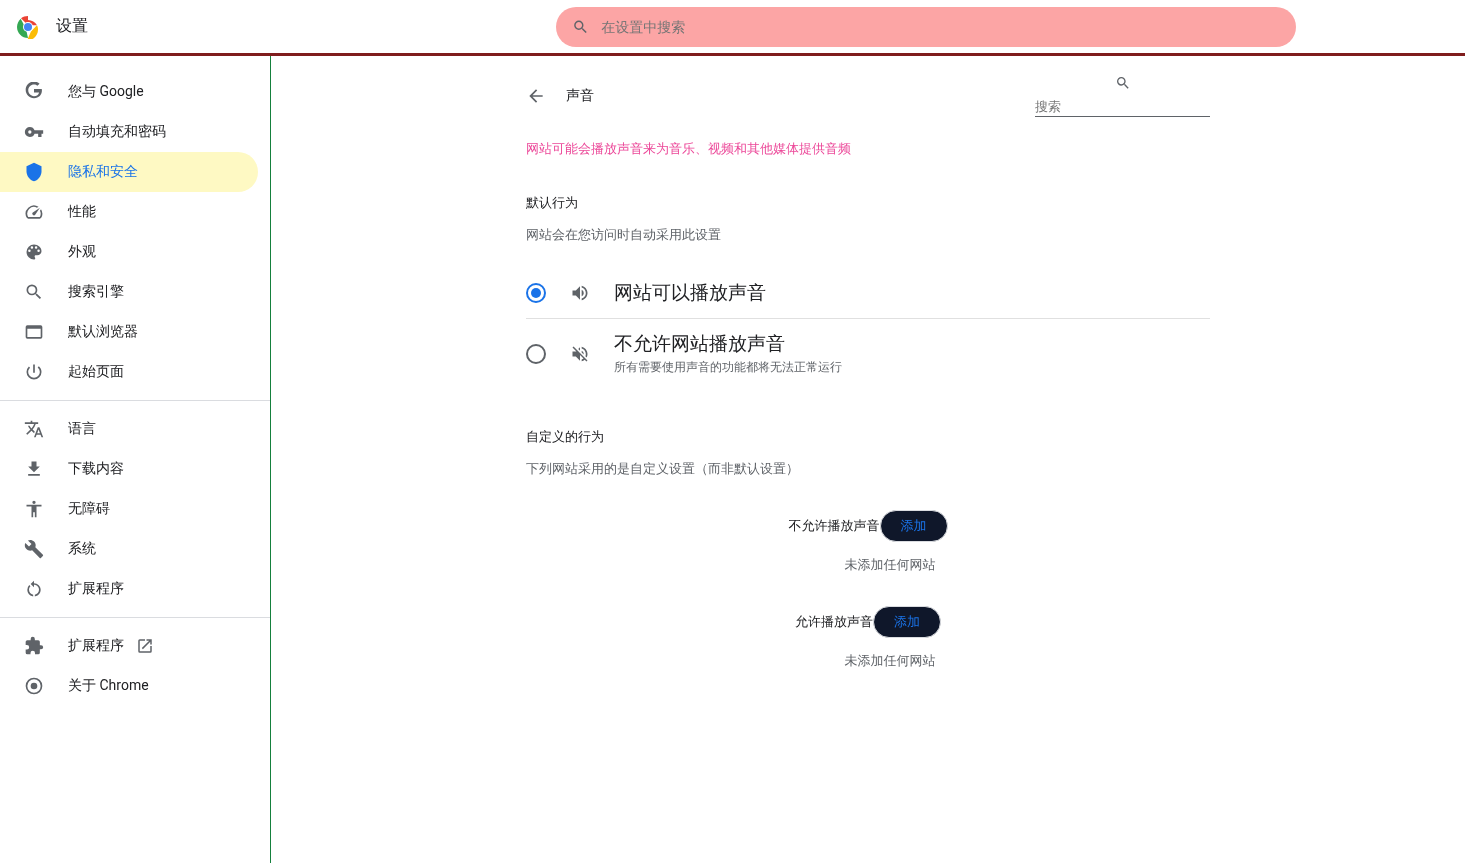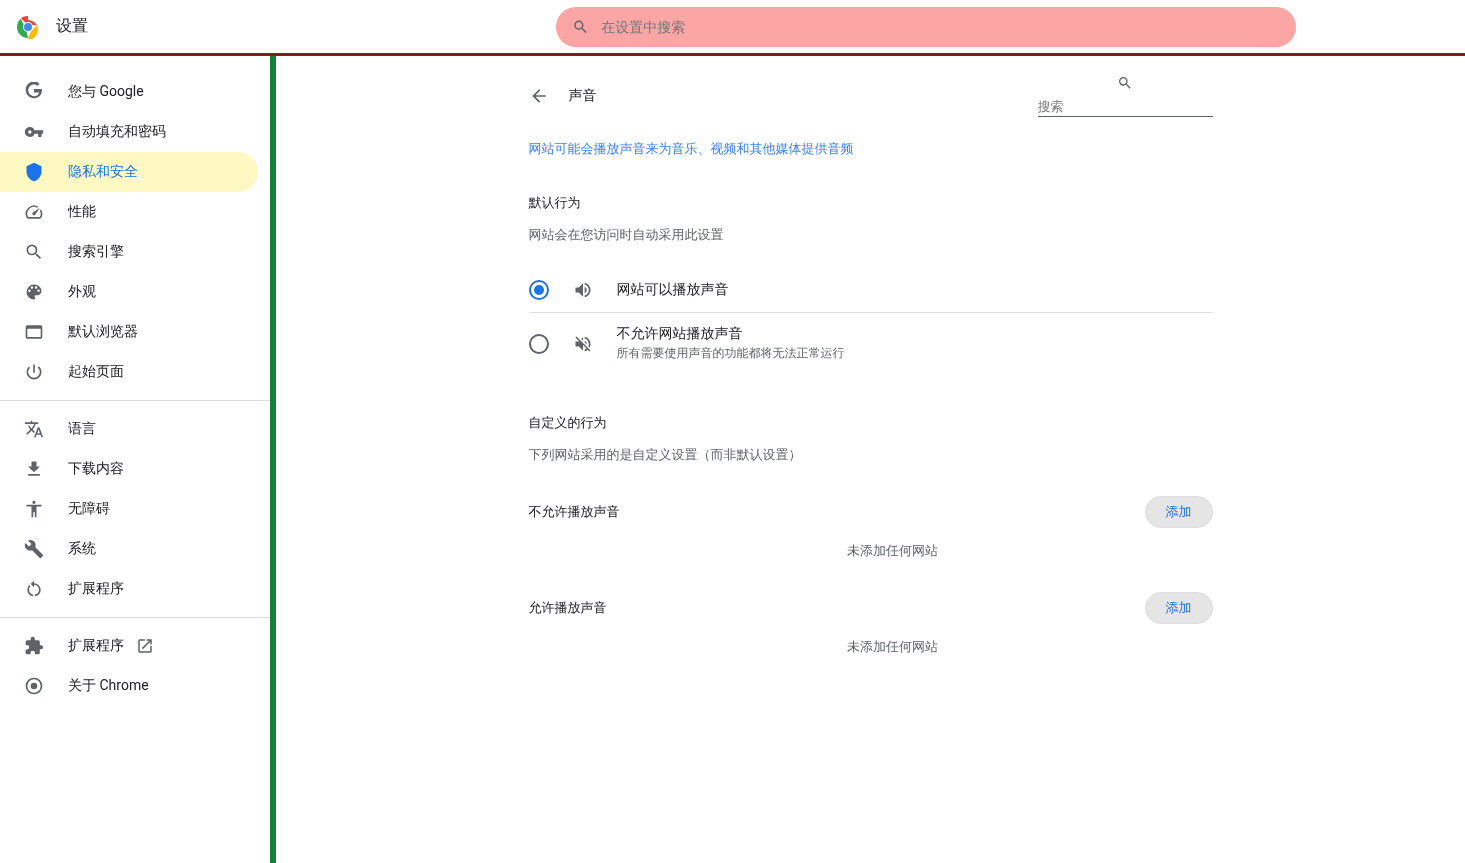--- a/index.html
+++ b/index.html
@@ -105,21 +105,21 @@
       background: #dadce0;
       margin: 8px 0;
     }
     .external-icon {
       width: 18px;
       height: 18px;
       fill: #5f6368;
     }
     .main {
       flex: 1;
-      border-left: 6px solid #15803d;
+      border-left: 1px solid #15803d;
       display: flex;
       justify-content: center;
       overflow-y: auto;
       padding-bottom: 64px;
     }
     .main-content {
       width: 684px;
       padding-top: 20px;
     }
     .sub-header {
@@ -161,21 +161,21 @@
     }
     .page-search input {
       border: none;
       outline: none;
       font-size: 13px;
       color: #5f6368;
       width: 100%;
     }
     .desc {
       font-size: 13px;
-      color: #3b82f6;
+      color: #ec4899;
       margin-bottom: 36px;
     }
     .section-title {
       font-size: 13px;
       color: #202124;
       font-weight: 500;
       margin-bottom: 14px;
     }
     .section-sub {
       font-size: 13px;
@@ -216,45 +216,45 @@
       height: 20px;
       fill: #5f6368;
       flex-shrink: 0;
     }
     .option-text {
       display: flex;
       flex-direction: column;
       gap: 2px;
     }
     .option-label {
-      font-size: 14px;
+      font-size: 19px;
       color: #202124;
     }
     .option-sub {
       font-size: 12px;
       color: #5f6368;
     }
     .spacer {
       height: 40px;
     }
     .list-header {
       display: flex;
       align-items: center;
-      justify-content: space-between;
+      justify-content: center;
       margin-bottom: 14px;
       margin-top: 32px;
     }
     .list-header-title {
       font-size: 13px;
       color: #202124;
     }
     .add-btn {
       border: 1px solid #dadce0;
       color: #1a73e8;
-      background: #e5e5e5;
+      background: #0f172a;
       border-radius: 16px;
       padding: 6px 20px;
       font-size: 13px;
       cursor: pointer;
     }
     .empty-text {
       font-size: 13px;
       color: #5f6368;
       padding-left: 44px;
       margin-bottom: 12px;
@@ -308,29 +308,29 @@
       <span>隐私和安全</span>
     </div>
     <div class="nav-item">
       <svg class="nav-icon" viewBox="0 0 24 24">
           <path d="M20.38 8.57l-1.23 1.85a8 8 0 01-.22 7.58H5.07A8 8 0 0115.58 6.85l1.85-1.23A10 10 0 003.35 19a2 2 0 001.72 1h13.85a2 2 0 001.74-1 10 10 0 00-.27-10.44zM10.59 15.41a2 2 0 002.83 0l5.66-8.49-8.49 5.66a2 2 0 000 2.83z"></path>
         </svg>
       <span>性能</span>
     </div>
     <div class="nav-item">
       <svg class="nav-icon" viewBox="0 0 24 24">
+          <path d="M12 3a9 9 0 000 18c.83 0 1.5-.67 1.5-1.5 0-.39-.15-.74-.39-1.01-.23-.26-.38-.61-.38-.99 0-.83.67-1.5 1.5-1.5H16a5 5 0 005-5c0-4.42-4.03-8-9-8zm-5.5 9a1.5 1.5 0 110-3 1.5 1.5 0 010 3zm3-4a1.5 1.5 0 110-3 1.5 1.5 0 010 3zm5 0a1.5 1.5 0 110-3 1.5 1.5 0 010 3zm3 4a1.5 1.5 0 110-3 1.5 1.5 0 010 3z"></path>
+        </svg>
+      <span>外观</span>
+    </div>
+    <div class="nav-item">
+      <svg class="nav-icon" viewBox="0 0 24 24">
           <path d="M15.5 14h-.79l-.28-.27A6.47 6.47 0 0016 9.5 6.5 6.5 0 109.5 16a6.47 6.47 0 004.23-1.57l.27.28v.79l5 4.99L20.49 19l-4.99-5zm-6 0C7.01 14 5 11.99 5 9.5S7.01 5 9.5 5 14 7.01 14 9.5 11.99 14 9.5 14z"></path>
         </svg>
       <span>搜索引擎</span>
-    </div>
-    <div class="nav-item">
-      <svg class="nav-icon" viewBox="0 0 24 24">
-          <path d="M12 3a9 9 0 000 18c.83 0 1.5-.67 1.5-1.5 0-.39-.15-.74-.39-1.01-.23-.26-.38-.61-.38-.99 0-.83.67-1.5 1.5-1.5H16a5 5 0 005-5c0-4.42-4.03-8-9-8zm-5.5 9a1.5 1.5 0 110-3 1.5 1.5 0 010 3zm3-4a1.5 1.5 0 110-3 1.5 1.5 0 010 3zm5 0a1.5 1.5 0 110-3 1.5 1.5 0 010 3zm3 4a1.5 1.5 0 110-3 1.5 1.5 0 010 3z"></path>
-        </svg>
-      <span>外观</span>
     </div>
     <div class="nav-item">
       <svg class="nav-icon" viewBox="0 0 24 24">
           <path d="M20 4H4a2 2 0 00-2 2v12a2 2 0 002 2h16a2 2 0 002-2V6a2 2 0 00-2-2zm0 14H4V8h16v10z"></path>
         </svg>
       <span>默认浏览器</span>
     </div>
     <div class="nav-item">
       <svg class="nav-icon" viewBox="0 0 24 24">
           <path d="M13 3h-2v10h2V3zm4.83 2.17l-1.42 1.42A7 7 0 1112 5v2a5 5 0 104.24 2.34l1.59-1.17z" opacity="0"></path>

